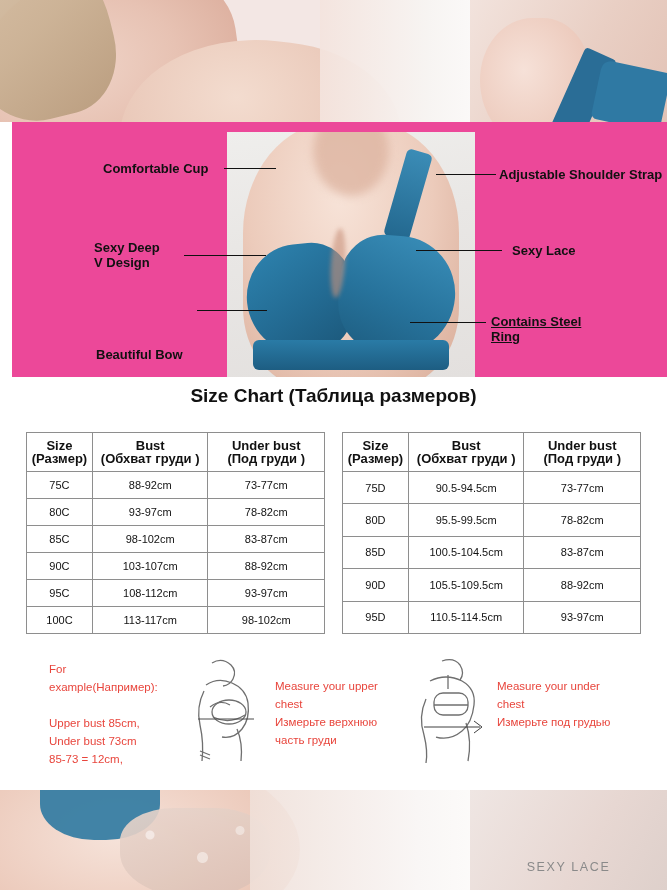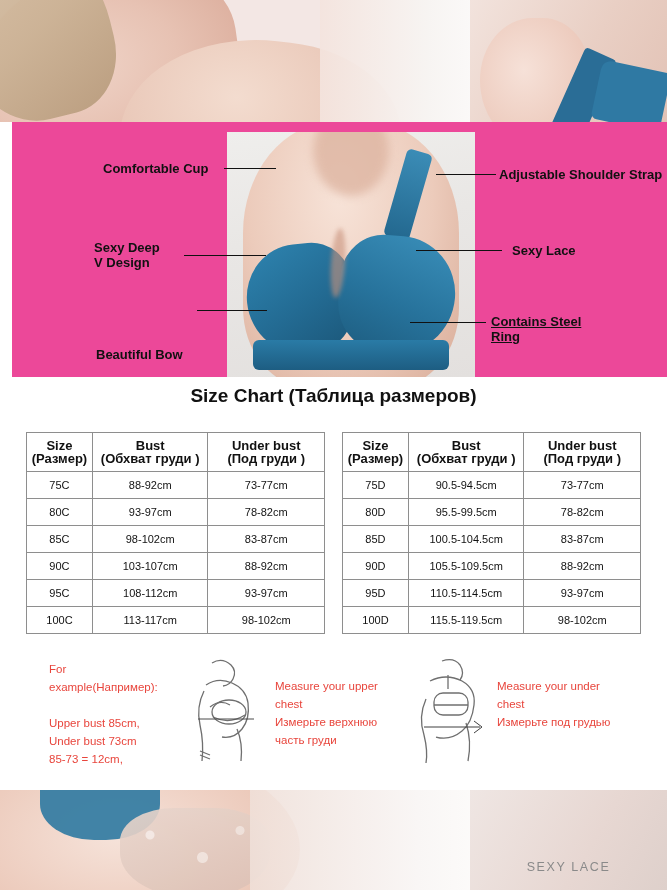--- a/index.html
+++ b/index.html
@@ -418,25 +418,20 @@
         </tr>
         <tr>
           <td>90D</td>
           <td>105.5-109.5cm</td>
           <td>88-92cm</td>
         </tr>
         <tr>
           <td>95D</td>
           <td>110.5-114.5cm</td>
           <td>93-97cm</td>
-        </tr>
-        <tr>
-          <td>100D</td>
-          <td>115.5-119.5cm</td>
-          <td>98-102cm</td>
         </tr>
       </tbody>
     </table>
   </div>
 
   <div class="measure">
 
     <div class="m-text-red" style="left:38px; top:5px; width:150px;margin-left:11px;">For
 example(Например):
 

